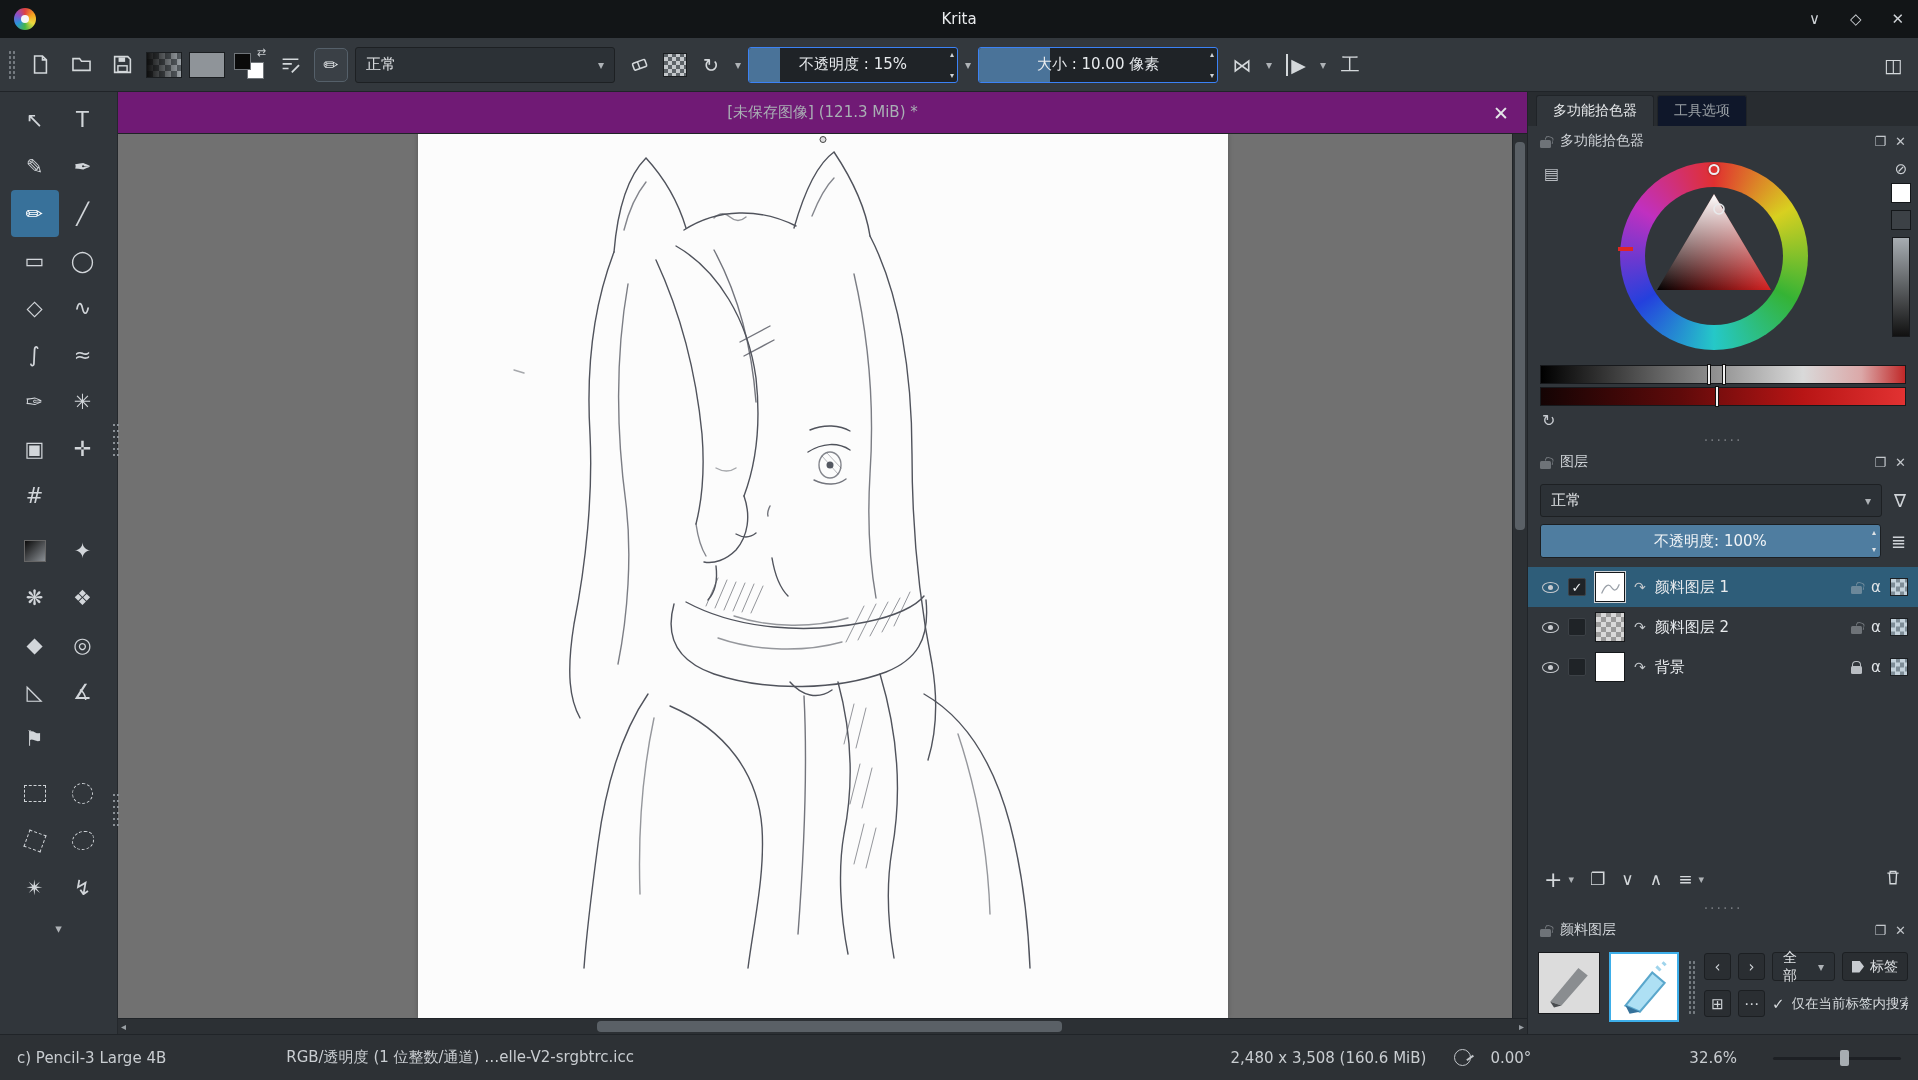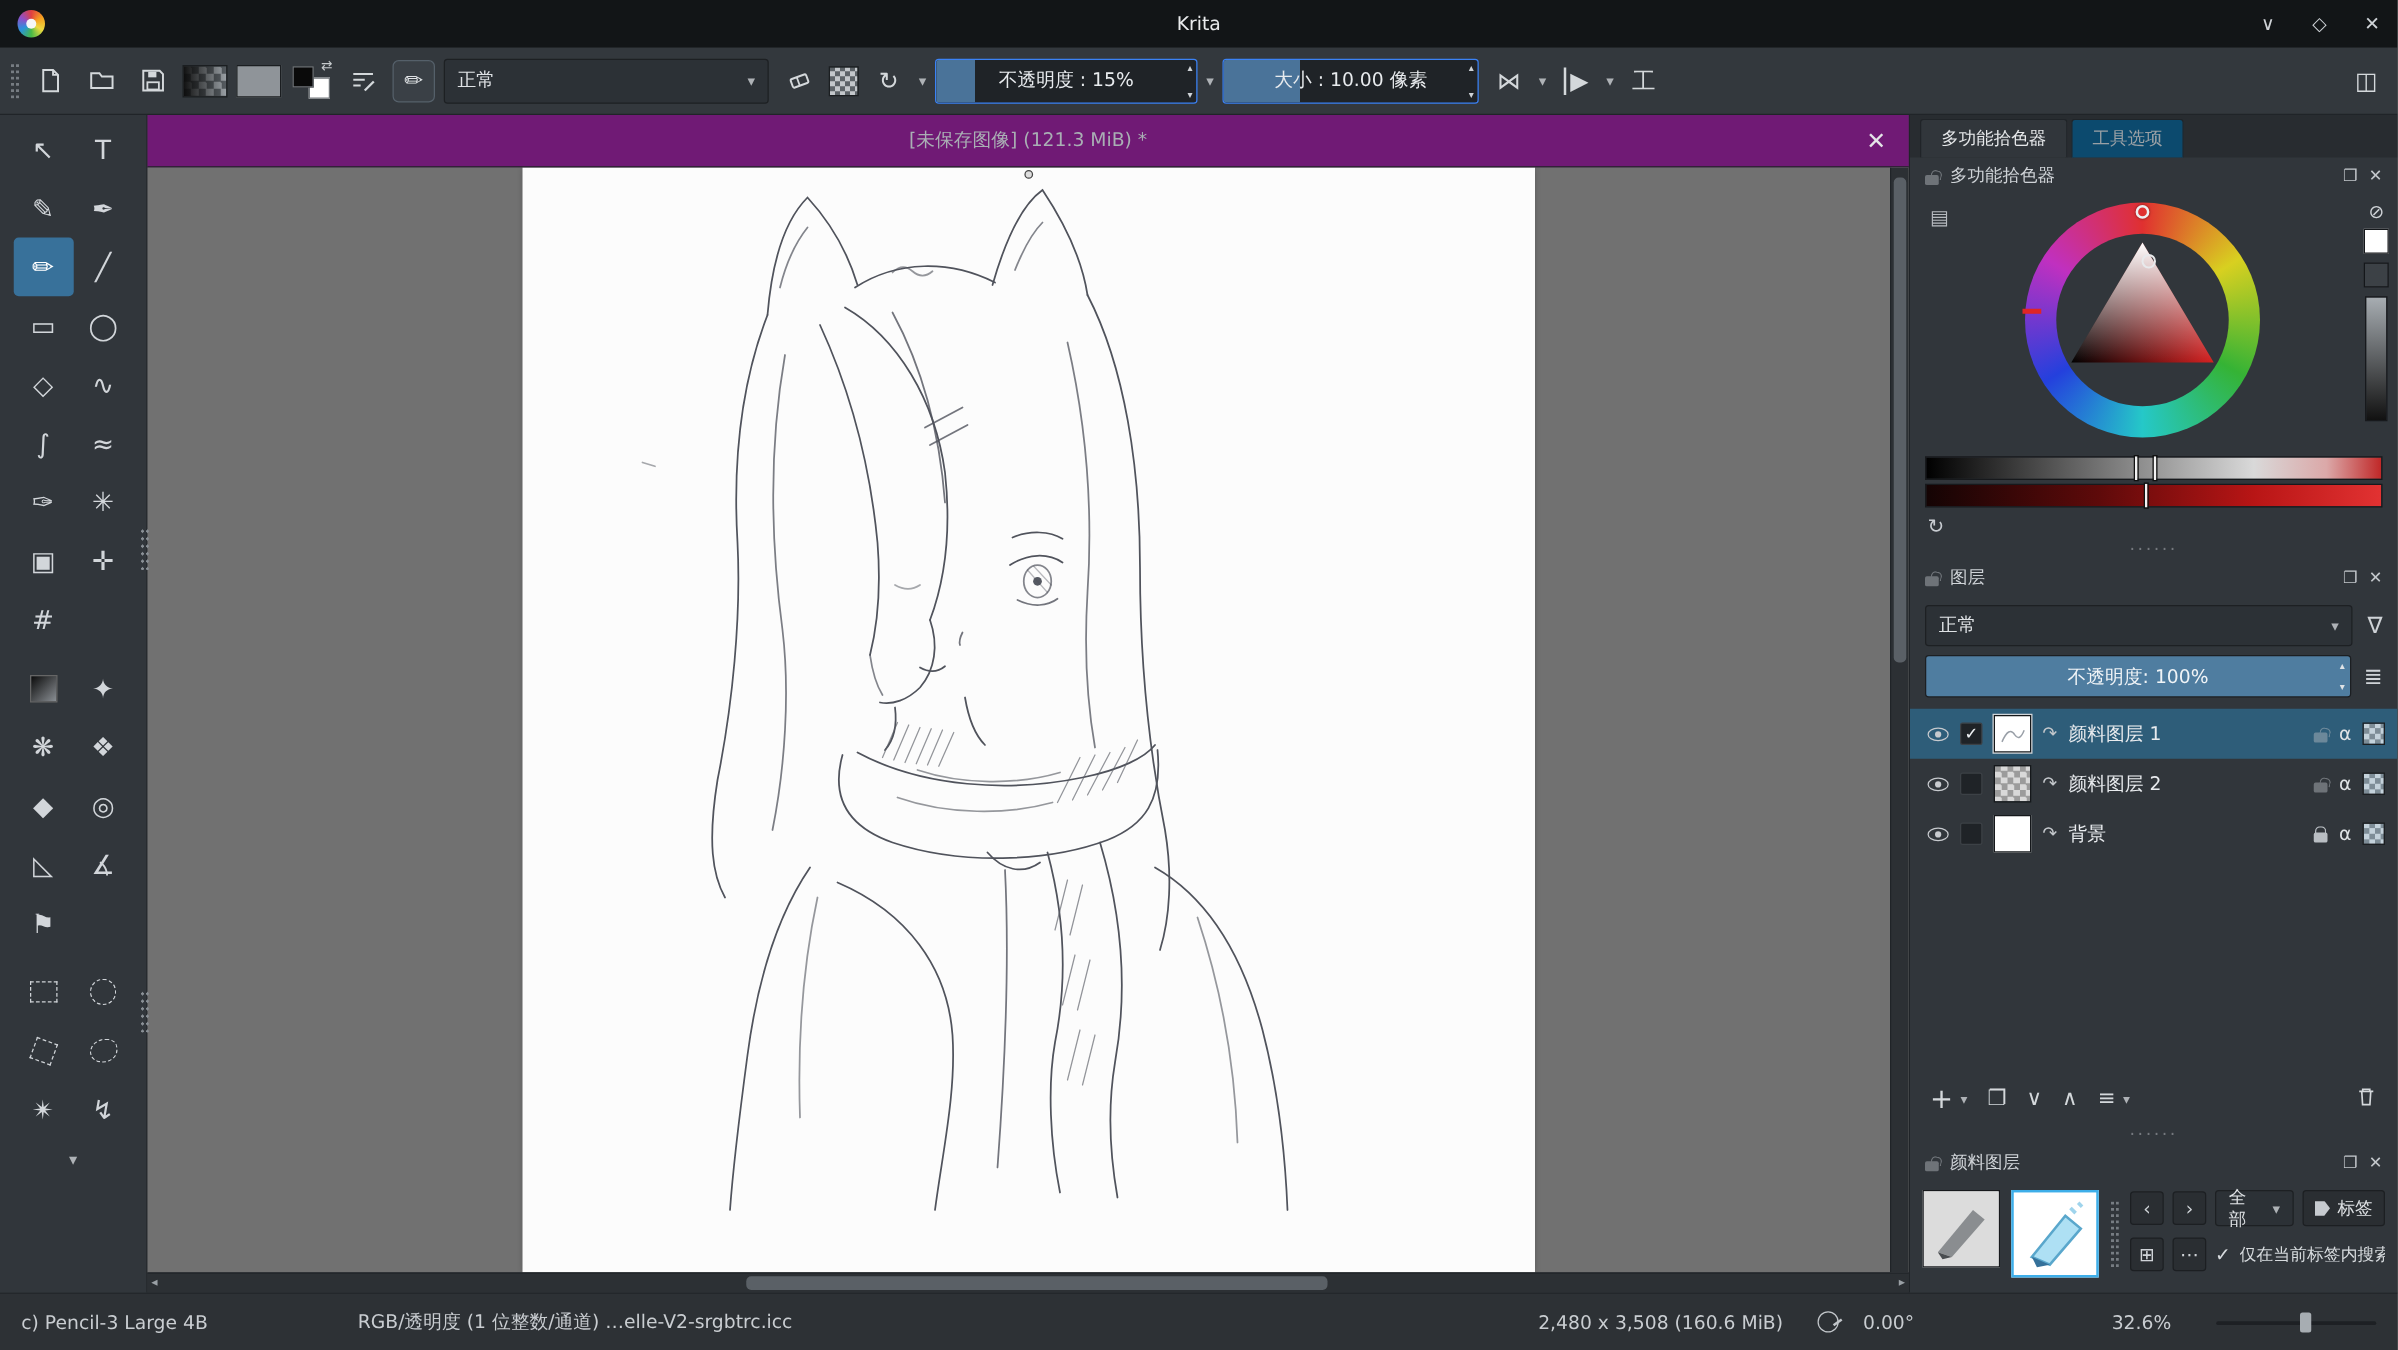--- a/index.html
+++ b/index.html
@@ -34,21 +34,21 @@
   .preset-box{width:34px;height:34px;border:1px solid #55606a;border-radius:5px;display:flex;align-items:center;justify-content:center;background:#3a4046;font-size:18px}
   .combo{height:36px;background:#2c3136;border:1px solid #1d2023;border-radius:3px;display:flex;align-items:center;padding:0 10px;gap:8px;color:#dfe2e5}
   .combo .caret{margin-left:auto;color:#aeb2b6;font-size:12px}
   .blend-combo{width:260px}
   .checker-sm{width:24px;height:24px;border:1px solid #1b1e21;background:repeating-conic-gradient(#c3c7cb 0% 25%,#5d6368 0% 50%) 0/8px 8px}
   .spinfield{position:relative;height:36px;background:#1f2327;border:1px solid #3b82f6;border-radius:3px;display:flex;align-items:center;justify-content:center;overflow:hidden;color:#e8ebee}
   .spinfield .fill{position:absolute;left:0;top:0;bottom:0;background:#4a7399}
   .spinfield .txt{position:relative;z-index:1;font-size:15px}
   .spinfield .spin{position:absolute;right:3px;top:2px;bottom:2px;display:flex;flex-direction:column;justify-content:space-between;font-size:8px;color:#cfd3d7;z-index:1}
   .opacity-field{width:210px}
-  .size-field{width:205px}
+  .size-field{width:240px}
   .sep-caret{font-size:12px;color:#aeb2b6}
   .mirror2{position:relative}
   .mirror2 i{border-left:2px solid #d4d8db;padding-left:3px;font-style:normal}
   .tb-right{margin-left:auto;display:flex;align-items:center;gap:8px}
 
   
   .main{flex:1;display:flex;min-height:0;position:relative}
 
   
   .toolbox{width:118px;background:#31363b;border-right:1px solid #24282c;display:flex;flex-direction:column;align-items:center;padding-top:4px;flex:0 0 auto}
@@ -72,21 +72,21 @@
   .axis-dot{position:absolute;left:50%;top:2px;width:7px;height:7px;border:1px solid #444;background:#ddd;border-radius:50%;transform:translateX(-50%)}
   .vscroll{position:absolute;right:0;top:0;bottom:0;width:15px;background:#2c3034;border-left:1px solid #202428}
   .vthumb{position:absolute;left:2px;right:2px;top:8px;height:388px;background:#5a6066;border-radius:4px}
   .hscroll{height:16px;background:#2c3034;border-top:1px solid #202428;position:relative;display:flex;align-items:center;justify-content:space-between;padding:0 3px;flex:0 0 auto}
   .hthumb{position:absolute;left:34%;width:33%;top:2px;bottom:2px;background:#5a6066;border-radius:4px}
   .hscroll .arr{font-size:10px;color:#9aa0a5}
 
   
   .rpanel{width:391px;background:#31363b;border-left:1px solid #202428;display:flex;flex-direction:column;min-height:0;flex:0 0 auto}
   .rtabs{display:flex;height:34px;background:#282c30;align-items:flex-end;padding-left:8px;gap:3px;flex:0 0 auto}
-  .tab{padding:6px 16px;background:#0c4a6e;color:#9aa0a5;border:1px solid #202428;border-bottom:none;border-radius:3px 3px 0 0;font-size:14px}
+  .tab{padding:6px 16px;background:#0f172a;color:#9aa0a5;border:1px solid #202428;border-bottom:none;border-radius:3px 3px 0 0;font-size:14px}
   .tab.active{background:#31363b;color:#e6e8ea}
   .docker-hdr{height:30px;display:flex;align-items:center;padding:0 12px;gap:9px;font-size:14px;color:#cfd3d7;flex:0 0 auto}
   .hdr-spacer{flex:1}
   .hdr-btn{font-size:13px;color:#c3c7cb}
 
   .padlock{position:relative;width:11px;height:8px;background:#b9bec3;border-radius:1.5px;display:inline-block;margin-top:5px;flex:0 0 auto}
   .padlock::before{content:"";position:absolute;left:1.2px;top:-5px;width:7px;height:6px;border:1.6px solid #b9bec3;border-bottom:none;border-radius:4px 4px 0 0}
   .padlock.open::before{left:4px;transform:rotate(14deg);transform-origin:bottom left}
   .padlock.dim{opacity:.45}
 

